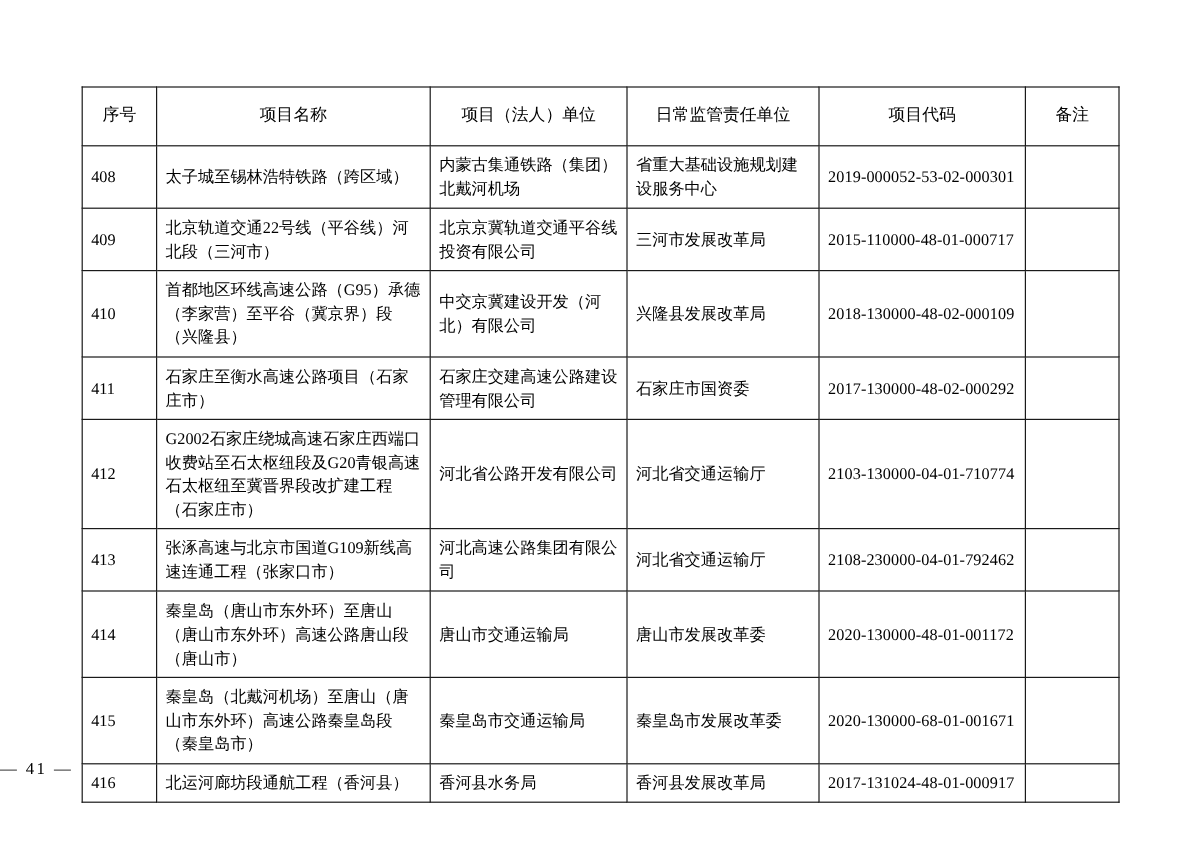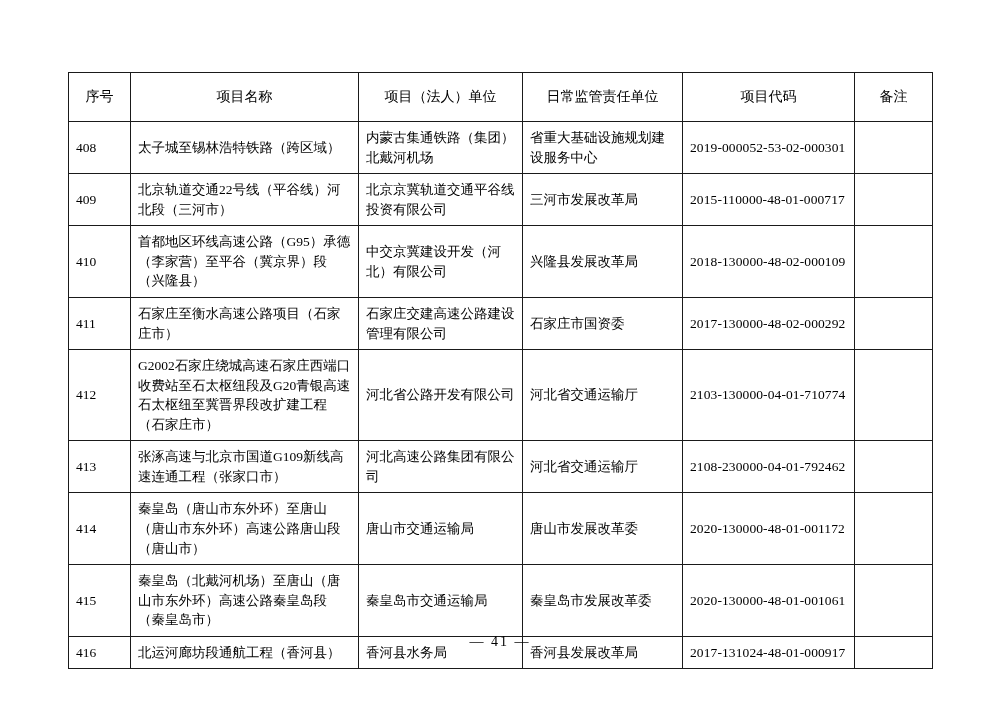--- a/index.html
+++ b/index.html
@@ -59,21 +59,21 @@
     letter-spacing: 0.1px;
   }
   td.note {
     text-align: center;
   }
   .footer {
     position: absolute;
     left: 0;
     right: 0;
     bottom: 56px;
-    text-align: center;
+    text-align: left;
     font-size: 14px;
     letter-spacing: 2px;
   }
 </style>
 </head>
 <body>
 
 <div class="page">
 
   <table class="doc-table">
@@ -150,21 +150,21 @@
         <td class="unit">唐山市交通运输局</td>
         <td class="sup">唐山市发展改革委</td>
         <td class="code">2020-130000-48-01-001172</td>
         <td class="note"></td>
       </tr>
       <tr>
         <td class="idx">415</td>
         <td class="name">秦皇岛（北戴河机场）至唐山（唐山市东外环）高速公路秦皇岛段（秦皇岛市）</td>
         <td class="unit">秦皇岛市交通运输局</td>
         <td class="sup">秦皇岛市发展改革委</td>
-        <td class="code">2020-130000-48-01-001061</td>
+        <td class="code">2020-130000-68-01-001671</td>
         <td class="note"></td>
       </tr>
       <tr>
         <td class="idx">416</td>
         <td class="name">北运河廊坊段通航工程（香河县）</td>
         <td class="unit">香河县水务局</td>
         <td class="sup">香河县发展改革局</td>
         <td class="code">2017-131024-48-01-000917</td>
         <td class="note"></td>
       </tr>

